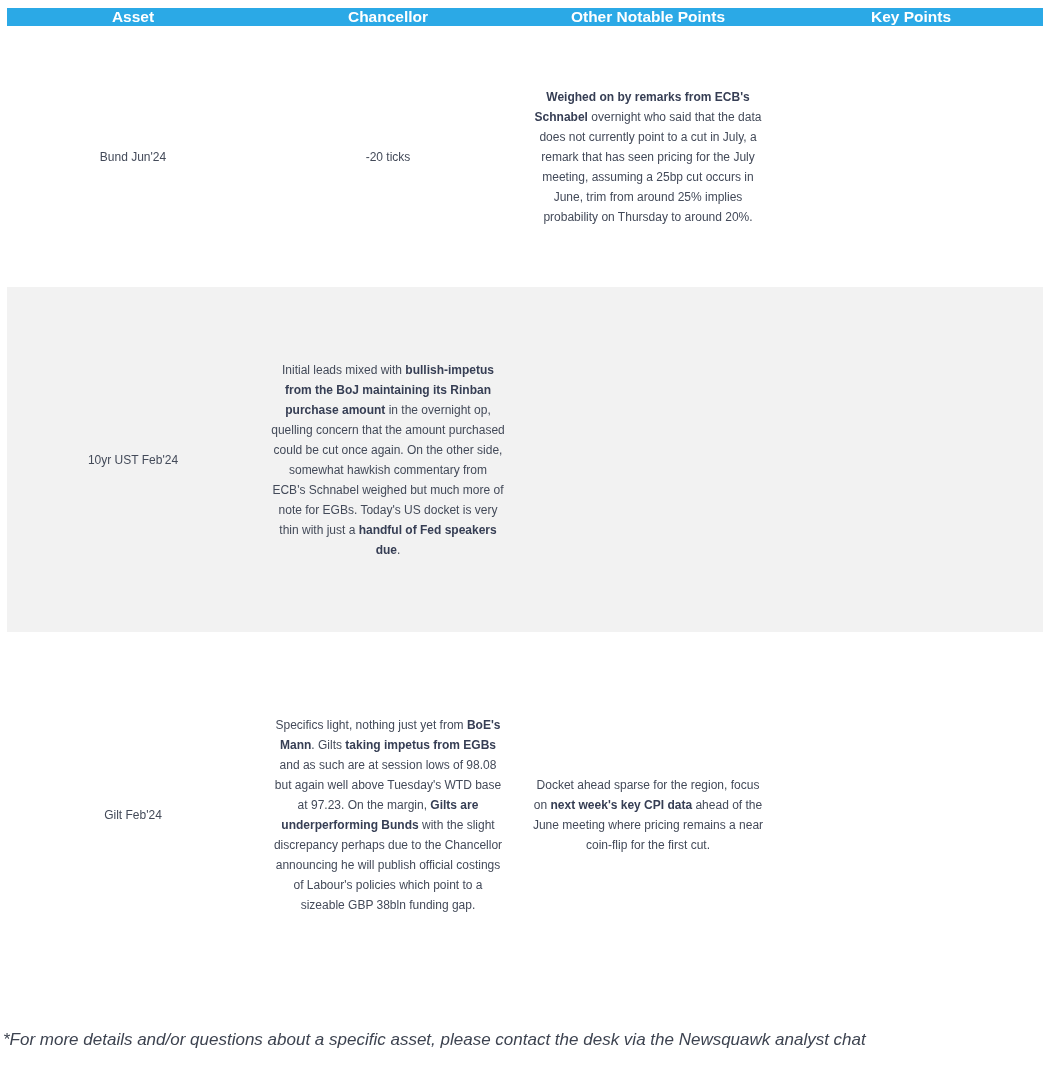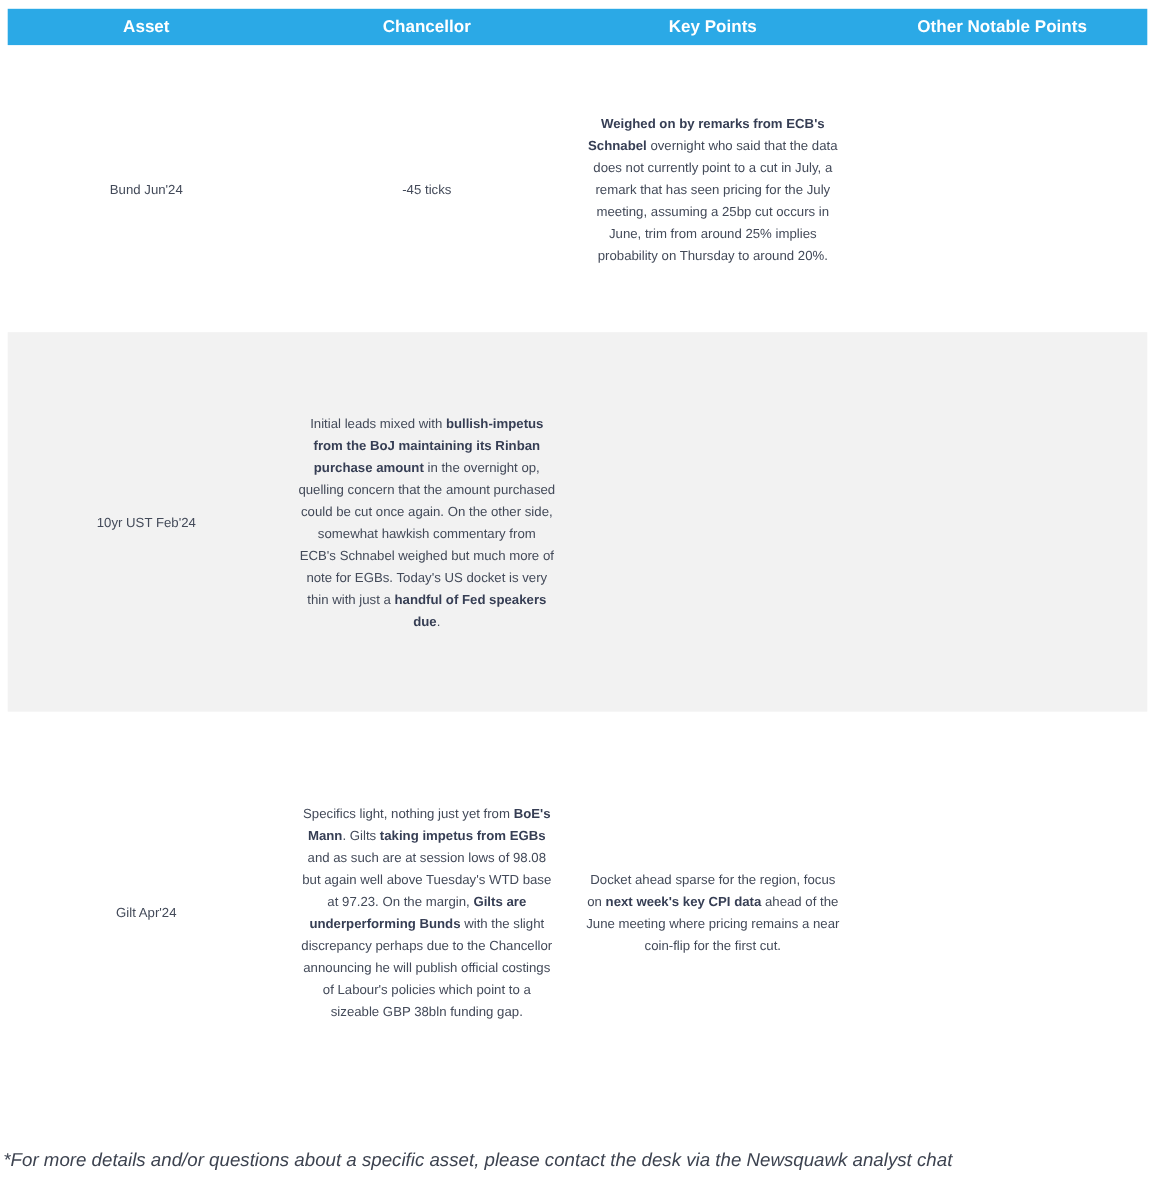--- a/index.html
+++ b/index.html
@@ -12,21 +12,21 @@
   *{box-sizing:border-box;}
   html,body{margin:0;padding:0;}
   body{
     width:1050px;height:1080px;background:#ffffff;
     font-family:"Liberation Sans",sans-serif;
     color:var(--body-text);
     overflow:hidden;
   }
   .asset-table{margin:8px 7px 0 7px;width:1036px;}
   .thead,.tr{display:grid;grid-template-columns:252px 258px 262px 264px;}
-  .thead{background:var(--header-bg);height:33px;}
+  .thead{background:var(--header-bg);height:18px;}
   .th{
     display:flex;align-items:center;justify-content:center;
     color:var(--header-text);font-weight:700;font-size:15.5px;
   }
   .td{
     display:flex;align-items:center;justify-content:center;
     text-align:center;font-size:12px;line-height:20px;
   }
   .cell-text{display:block;}
   .td.key .cell-text{max-width:234px;}
@@ -45,51 +45,51 @@
 </head>
 <body>
 
 <div class="page">
 
   <div class="asset-table">
 
     <div class="thead">
       <div class="th">Asset</div>
       <div class="th">Chancellor</div>
+      <div class="th">Other Notable Points</div>
       <div class="th">Key Points</div>
-      <div class="th">Other Notable Points</div>
     </div>
 
     <div class="tr row-bund">
       <div class="td asset">
         <div class="cell-text">Bund Jun'24</div>
       </div>
       <div class="td perf">
-        <div class="cell-text">-45 ticks</div>
+        <div class="cell-text">-20 ticks</div>
       </div>
       <div class="td key">
         <div class="cell-text"><b>Weighed on by remarks from ECB's Schnabel</b> overnight who said that the data does not currently point to a cut in July, a remark that has seen pricing for the July meeting, assuming a 25bp cut occurs in June, trim from around 25% implies probability on Thursday to around 20%.</div>
       </div>
     </div>
 
     <div class="tr row-ust">
       <div class="td asset">
         <div class="cell-text">10yr UST Feb'24</div>
       </div>
       <div class="td key">
         <div class="cell-text">Initial leads mixed with <b>bullish-impetus from the BoJ maintaining its Rinban purchase amount</b> in the overnight op, quelling concern that the amount purchased could be cut once again. On the other side, somewhat hawkish commentary from ECB's Schnabel weighed but much more of note for EGBs. Today's US docket is very thin with just a <b>handful of Fed speakers due</b>.</div>
       </div>
       <div class="td other">
         <div class="cell-text"></div>
       </div>
     </div>
 
     <div class="tr row-gilt">
       <div class="td asset">
-        <div class="cell-text">Gilt Apr'24</div>
+        <div class="cell-text">Gilt Feb'24</div>
       </div>
       <div class="td key">
         <div class="cell-text">Specifics light, nothing just yet from <b>BoE's Mann</b>. Gilts <b>taking impetus from EGBs</b> and as such are at session lows of 98.08 but again well above Tuesday's WTD base at 97.23. On the margin, <b>Gilts are underperforming Bunds</b> with the slight discrepancy perhaps due to the Chancellor announcing he will publish official costings of Labour's policies which point to a sizeable GBP 38bln funding gap.</div>
       </div>
       <div class="td other">
         <div class="cell-text">Docket ahead sparse for the region, focus on <b>next week's key CPI data</b> ahead of the June meeting where pricing remains a near coin-flip for the first cut.</div>
       </div>
     </div>
 
   </div>

